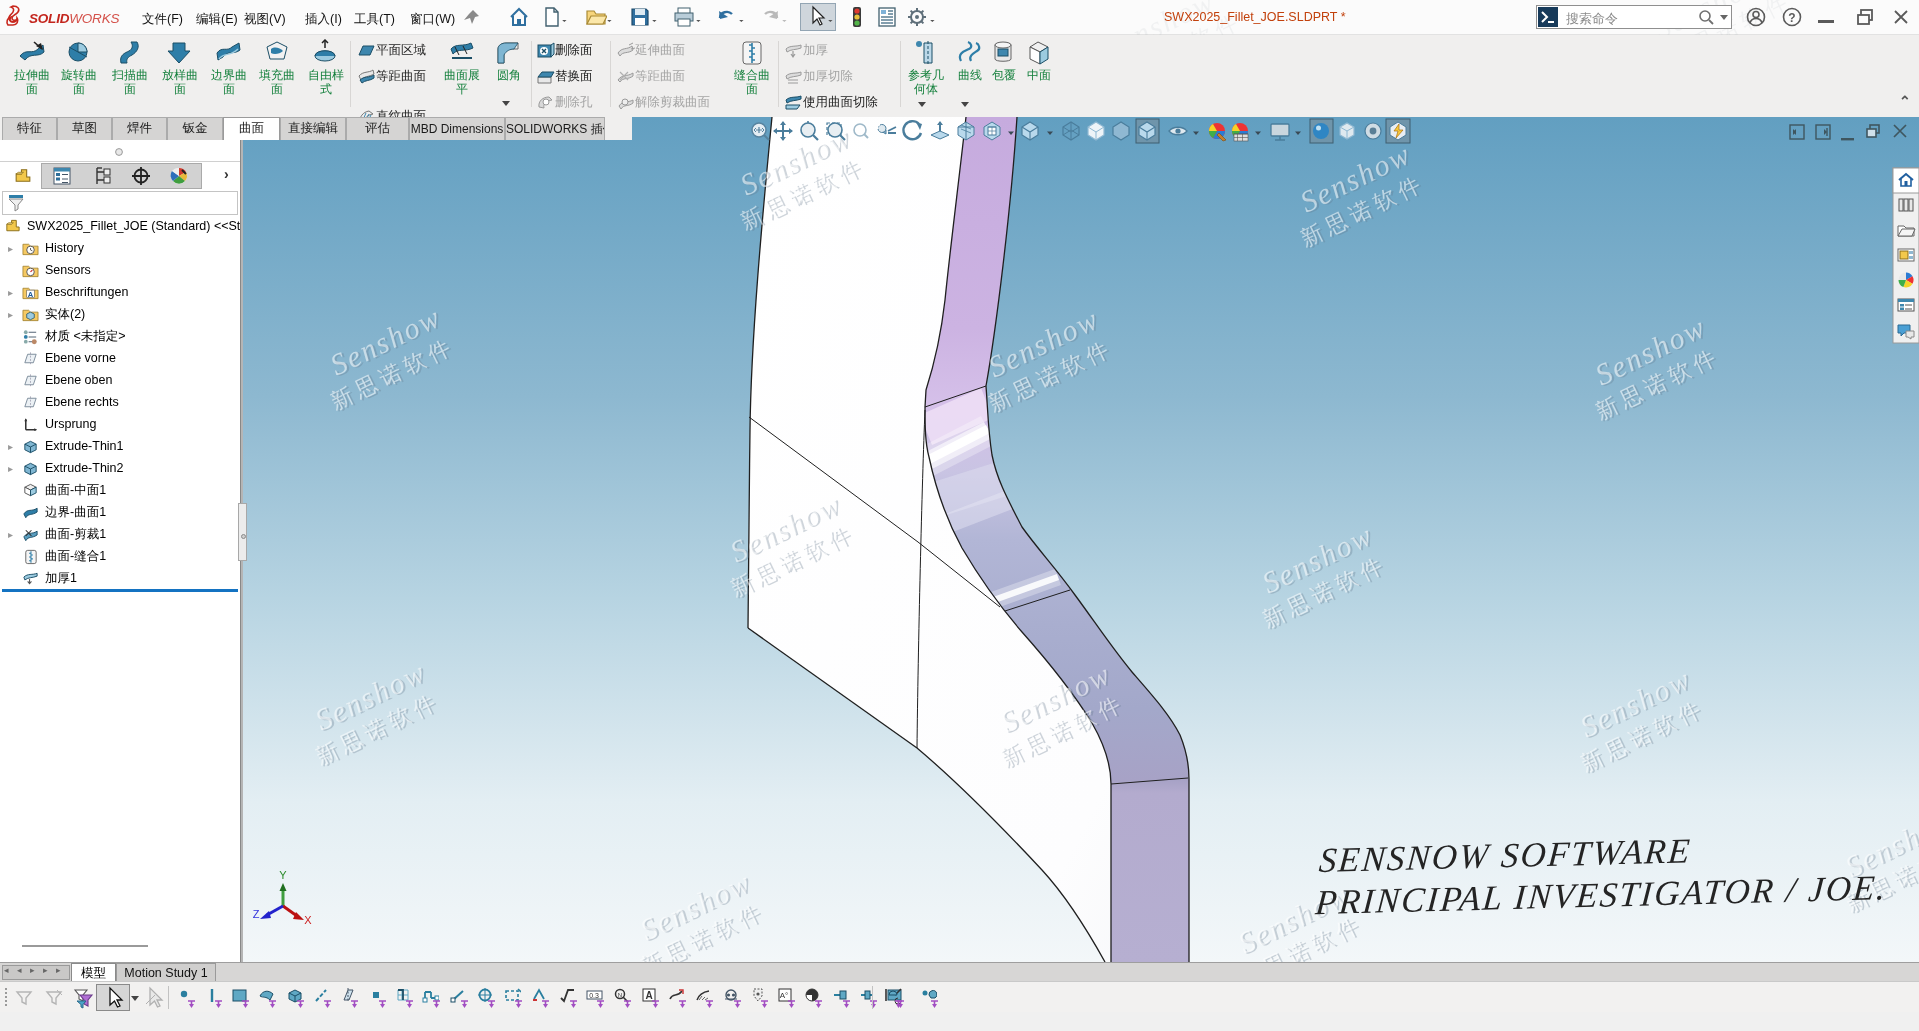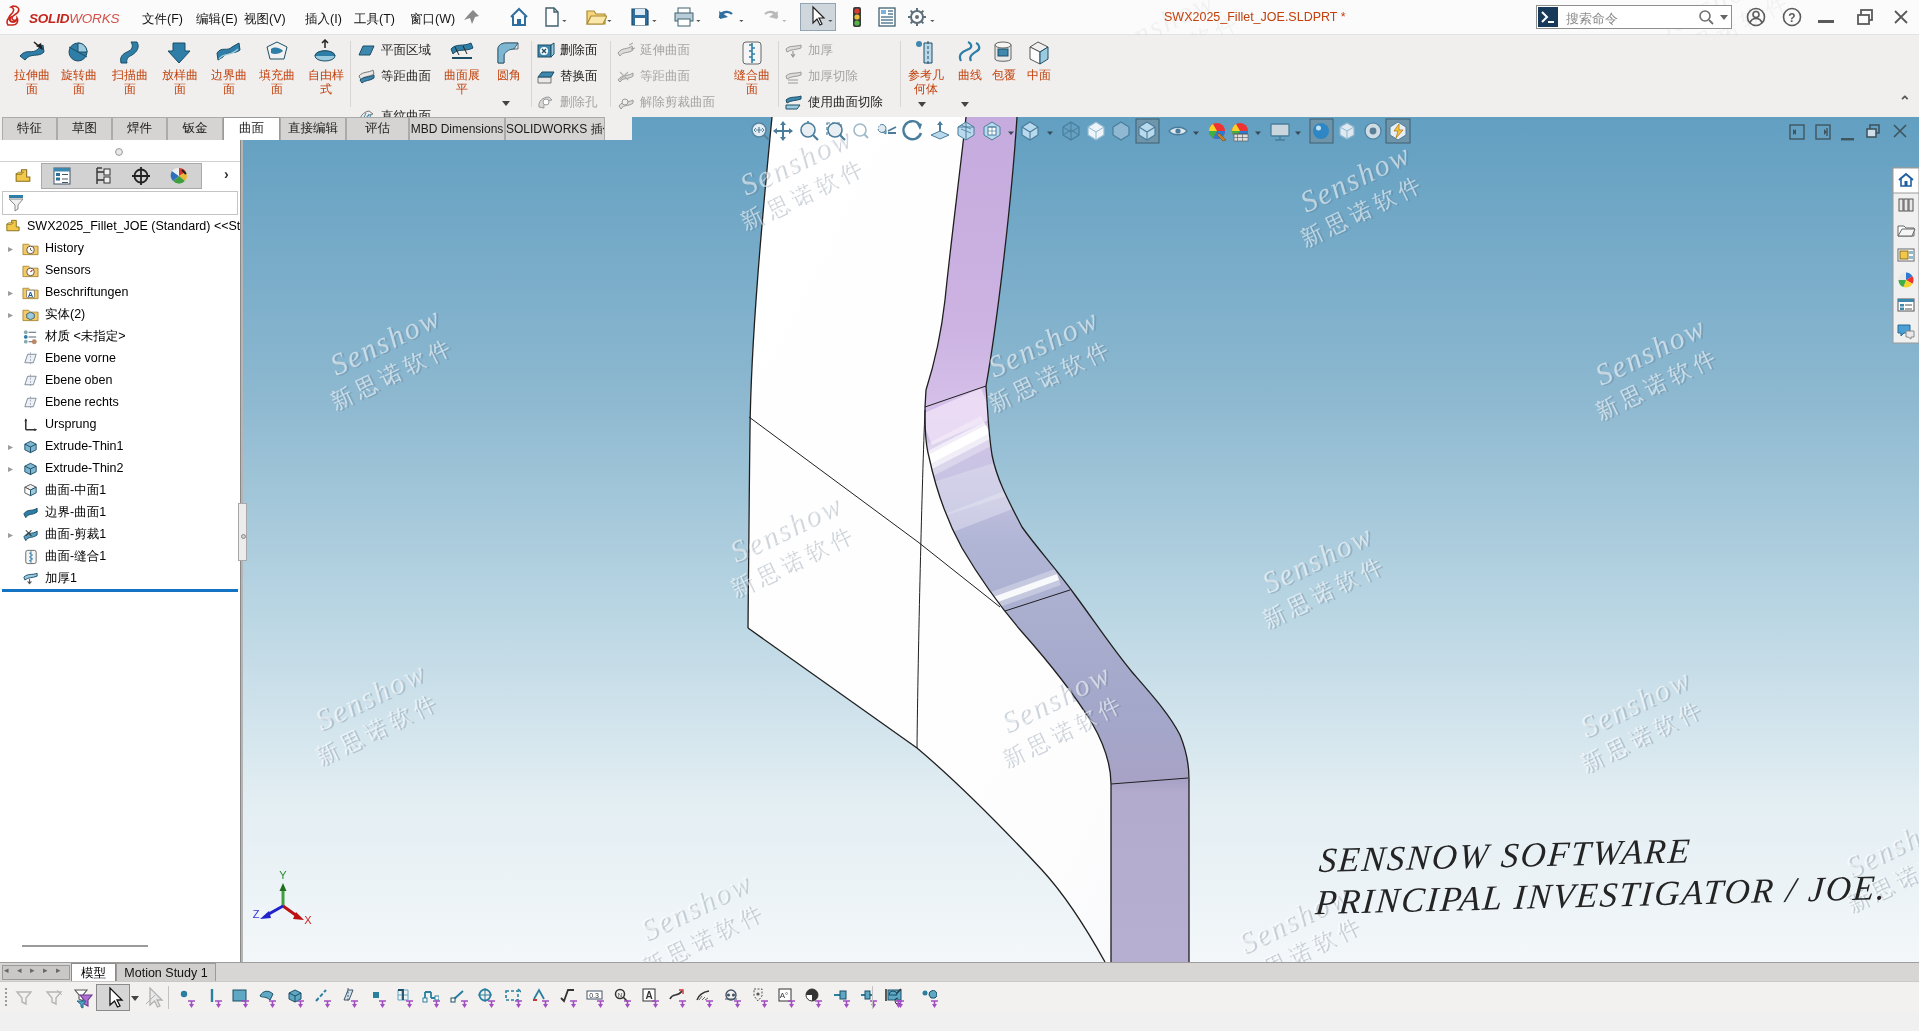--- a/index.html
+++ b/index.html
@@ -4,23 +4,23 @@
 *{margin:0;padding:0;box-sizing:border-box}
 html,body{width:1919px;height:1031px;overflow:hidden;font-family:"Liberation Sans",sans-serif;background:#f0f0f0}
 .abs{position:absolute}
 #app{position:relative;width:1919px;height:1031px}
 
 #titlebar{position:absolute;left:0;top:0;width:1919px;height:35px;background:#fbfbfb;border-bottom:1px solid #e2e2e2}
 .menu{position:absolute;top:11px;font-size:12.5px;color:#111}
 #title{position:absolute;top:10px;left:1164px;width:300px;font-size:12.5px;color:#c2410c}
 
 #ribbon{position:absolute;left:0;top:35px;width:1919px;height:82px;background:#f0efee}
-.bigbtn{position:absolute;top:4px;width:52px;text-align:center;font-size:12px;line-height:14px;color:#c2410c}
+.bigbtn{position:absolute;top:4px;width:52px;text-align:center;font-size:12px;line-height:14px;color:#15803d}
 .bigbtn svg{display:block;margin:0 auto 1px auto}
-.smallrow{position:absolute;height:26px;font-size:12.5px;color:#1c1c1c;display:flex;align-items:center;gap:5px;white-space:nowrap}
+.smallrow{position:absolute;height:26px;font-size:12.5px;color:#1c1c1c;display:flex;align-items:center;white-space:nowrap}
 .smallrow.gray{color:#a4a4a4}
 .vsep{position:absolute;top:6px;width:1px;height:66px;background:#d8d6d4}
 
 #tabrow{position:absolute;left:0;top:117px;width:632px;height:23px;background:#f0efee;font-size:12.5px}
 .tab{position:absolute;top:0;height:23px;white-space:nowrap;overflow:hidden;border:1px solid #ababab;border-bottom:none;background:#d5d4d3;color:#1a1a1a;text-align:center;line-height:21px}
 .tab.active{background:#fff;border-color:#9a9a9a}
 
 #panel{position:absolute;left:0;top:140px;width:240px;height:822px;background:#fff;overflow:hidden}
 #vsepbar{position:absolute;left:240px;top:140px;width:3px;height:822px;background:#b5b5b5;border-left:1px solid #888}
 .trow{position:absolute;left:0;width:240px;height:22px;display:flex;align-items:center;font-size:12.5px;color:#000;white-space:nowrap}

